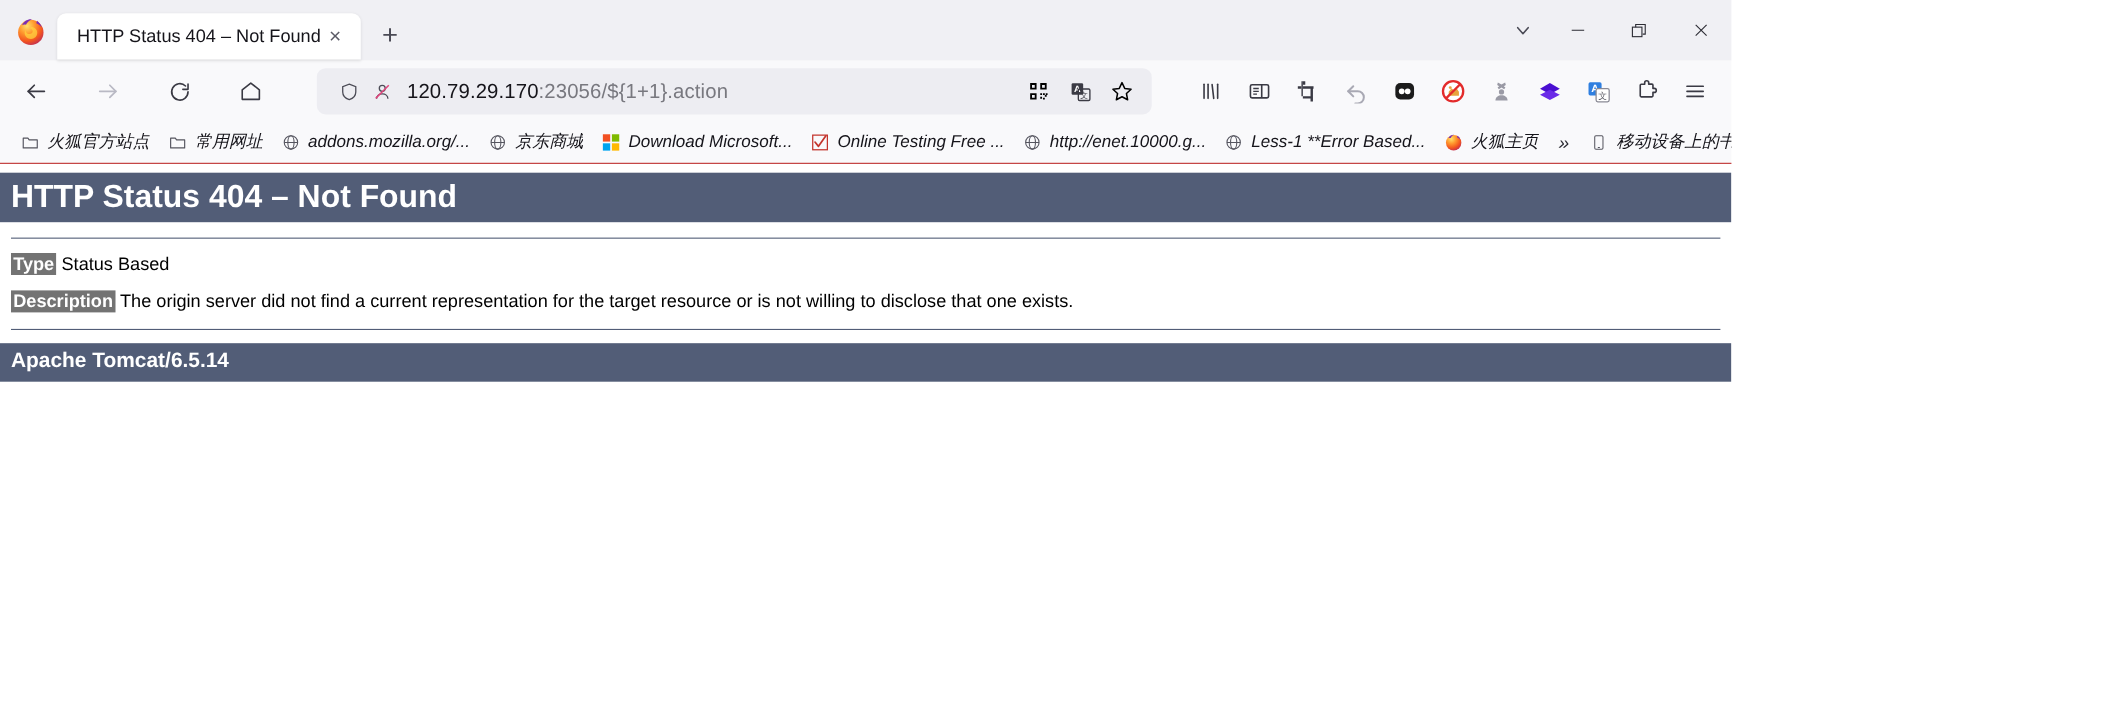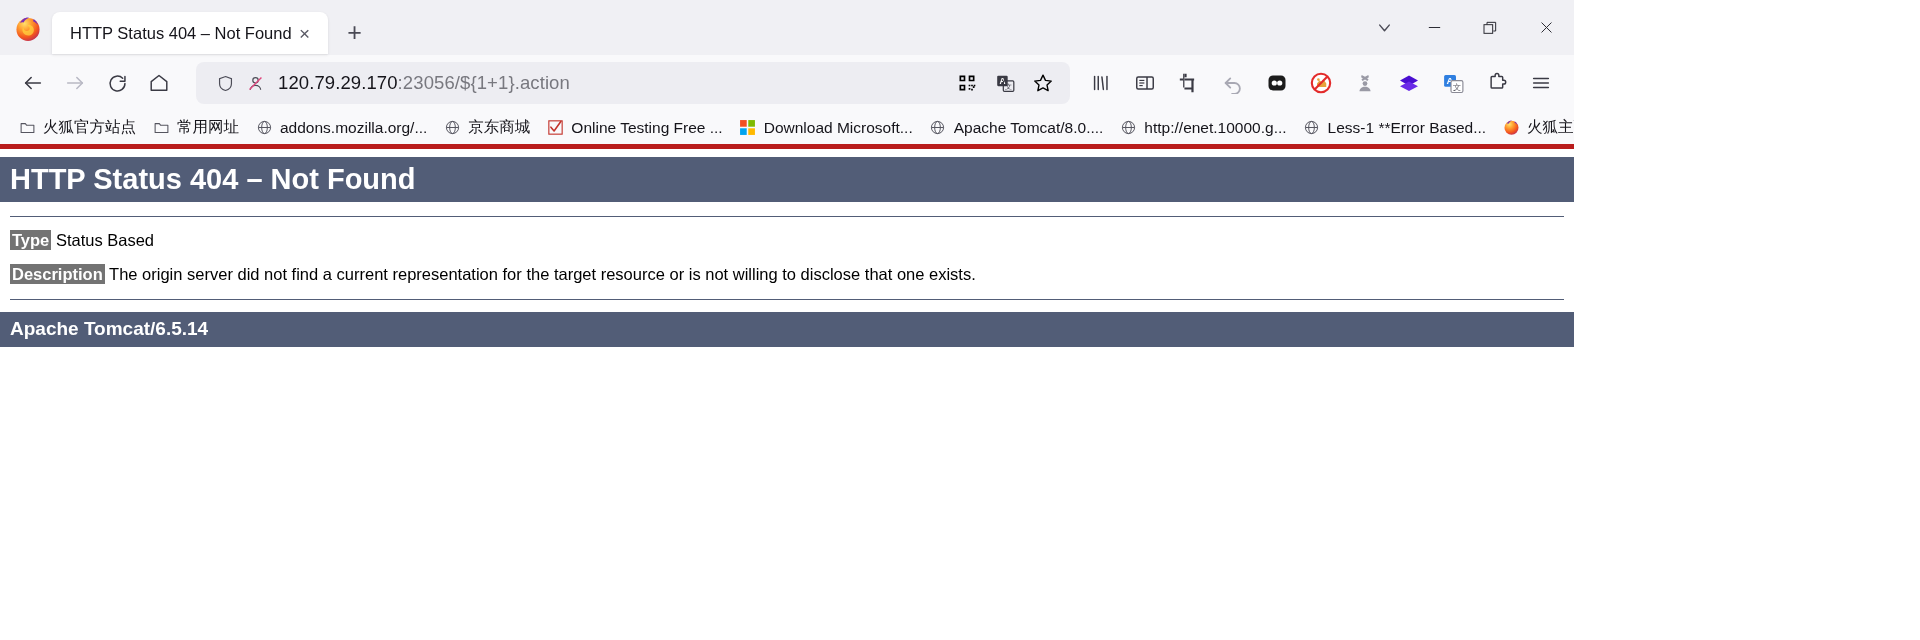--- a/index.html
+++ b/index.html
@@ -73,20 +73,21 @@
   }
 
   
   .navbar {
     height: 56px;
     background: #f9f9fb;
     display: flex;
     align-items: center;
     padding: 0 12px;
     flex: 0 0 56px;
+    gap: 23px;
   }
   .navbtn {
     width: 42px; height: 42px;
     display: flex; align-items: center; justify-content: center;
     border-radius: 6px; flex: 0 0 auto;
     color: #3a3a44;
   }
   .navbtn.disabled { color: #b9b9c4; }
   .urlbar {
     flex: 1 1 auto;
@@ -113,26 +114,27 @@
   .url-text .dim { color: #78787f; }
   .urlbar-actions { display: flex; align-items: center; gap: 4px; flex: 0 0 auto; }
   .uact { width: 34px; height: 34px; display:flex; align-items:center; justify-content:center; border-radius:5px; }
   .toolbar-icons { display: flex; align-items: center; gap: 2px; flex: 0 0 auto; }
   .tbtn { width: 42px; height: 42px; display:flex; align-items:center; justify-content:center; border-radius:6px; color:#3a3a44; }
 
   
   .bookmarks {
     height: 38px;
     background: #f9f9fb;
-    border-bottom: 5px solid #b91c1c;
+    border-bottom: 1px solid #b91c1c;
     display: flex;
     align-items: center;
     padding: 0 8px 0 10px;
     flex: 0 0 38px;
     overflow: hidden;
+    font-style: italic;
   }
   .bm {
     display: flex; align-items: center; gap: 7px;
     padding: 4px 8px; border-radius: 5px;
     font-size: 15.5px; color: #15141a;
     white-space: nowrap; flex: 0 0 auto;
     max-width: 230px;
   }
   .bm-label { overflow: hidden; text-overflow: ellipsis; }
   .bm-ico { width: 18px; height: 18px; flex: 0 0 auto; display:flex; align-items:center; justify-content:center; }
@@ -426,70 +428,60 @@
             <circle cx="12" cy="12" r="8.6"></circle>
             <ellipse cx="12" cy="12" rx="4" ry="8.6"></ellipse>
             <line x1="3.4" y1="12" x2="20.6" y2="12"></line>
           </svg>
       </span>
       <span class="bm-label">京东商城</span>
     </div>
 
     <div class="bm">
       <span class="bm-ico">
-        <svg width="17" height="17" viewBox="0 0 24 24" fill="none">
-            <rect x="2.6" y="2.6" width="18.8" height="18.8" stroke="#c3342c" stroke-width="1.6"></rect>
-            <polyline points="5.5 11.5 10 17 19.5 3.5" fill="none" stroke="#c3342c" stroke-width="2.2" stroke-linecap="round" stroke-linejoin="round"></polyline>
-          </svg>
-      </span>
-      <span class="bm-label">Online Testing Free ...</span>
-    </div>
-
-    <div class="bm">
-      <span class="bm-ico">
         <svg width="17" height="17" viewBox="0 0 24 24">
             <rect x="1.5" y="1.5" width="9.4" height="9.4" fill="#f25022"></rect>
             <rect x="13.1" y="1.5" width="9.4" height="9.4" fill="#7fba00"></rect>
             <rect x="1.5" y="13.1" width="9.4" height="9.4" fill="#00a4ef"></rect>
             <rect x="13.1" y="13.1" width="9.4" height="9.4" fill="#ffb900"></rect>
           </svg>
       </span>
       <span class="bm-label">Download Microsoft...</span>
     </div>
 
     <div class="bm">
       <span class="bm-ico">
+        <svg width="17" height="17" viewBox="0 0 24 24" fill="none">
+            <rect x="2.6" y="2.6" width="18.8" height="18.8" stroke="#c3342c" stroke-width="1.6"></rect>
+            <polyline points="5.5 11.5 10 17 19.5 3.5" fill="none" stroke="#c3342c" stroke-width="2.2" stroke-linecap="round" stroke-linejoin="round"></polyline>
+          </svg>
+      </span>
+      <span class="bm-label">Online Testing Free ...</span>
+    </div>
+
+
+    <div class="bm">
+      <span class="bm-ico">
         <svg width="17" height="17" viewBox="0 0 24 24" fill="none" stroke="#55555f" stroke-width="1.4">
             <circle cx="12" cy="12" r="8.6"></circle>
             <ellipse cx="12" cy="12" rx="4" ry="8.6"></ellipse>
             <line x1="3.4" y1="12" x2="20.6" y2="12"></line>
           </svg>
       </span>
-      <span class="bm-label">Apache Tomcat/8.0....</span>
+      <span class="bm-label">http://enet.10000.g...</span>
     </div>
 
     <div class="bm">
       <span class="bm-ico">
         <svg width="17" height="17" viewBox="0 0 24 24" fill="none" stroke="#55555f" stroke-width="1.4">
             <circle cx="12" cy="12" r="8.6"></circle>
             <ellipse cx="12" cy="12" rx="4" ry="8.6"></ellipse>
             <line x1="3.4" y1="12" x2="20.6" y2="12"></line>
           </svg>
       </span>
-      <span class="bm-label">http://enet.10000.g...</span>
-    </div>
-
-    <div class="bm">
-      <span class="bm-ico">
-        <svg width="17" height="17" viewBox="0 0 24 24" fill="none" stroke="#55555f" stroke-width="1.4">
-            <circle cx="12" cy="12" r="8.6"></circle>
-            <ellipse cx="12" cy="12" rx="4" ry="8.6"></ellipse>
-            <line x1="3.4" y1="12" x2="20.6" y2="12"></line>
-          </svg>
-      </span>
       <span class="bm-label">Less-1 **Error Based...</span>
     </div>
 
     <div class="bm">
       <span class="bm-ico">
         <svg width="17" height="17" viewBox="0 0 32 32">
           <circle cx="16" cy="16.5" r="13.2" fill="url(#fxg)"></circle>
           <path d="M7 9c1.5-4 6-6.5 10-6 -3 1.2-5 3.2-6 5.5 -1.5-0.5-3-0.2-4 0.5z" fill="#7b2fb5"></path>
           <path d="M22.5 4.5c2.5 1.8 4.2 4.2 4.8 6.8 -1.6-2.2-3.6-3.6-5.6-4.3z" fill="#7b2fb5"></path>
         </svg>

